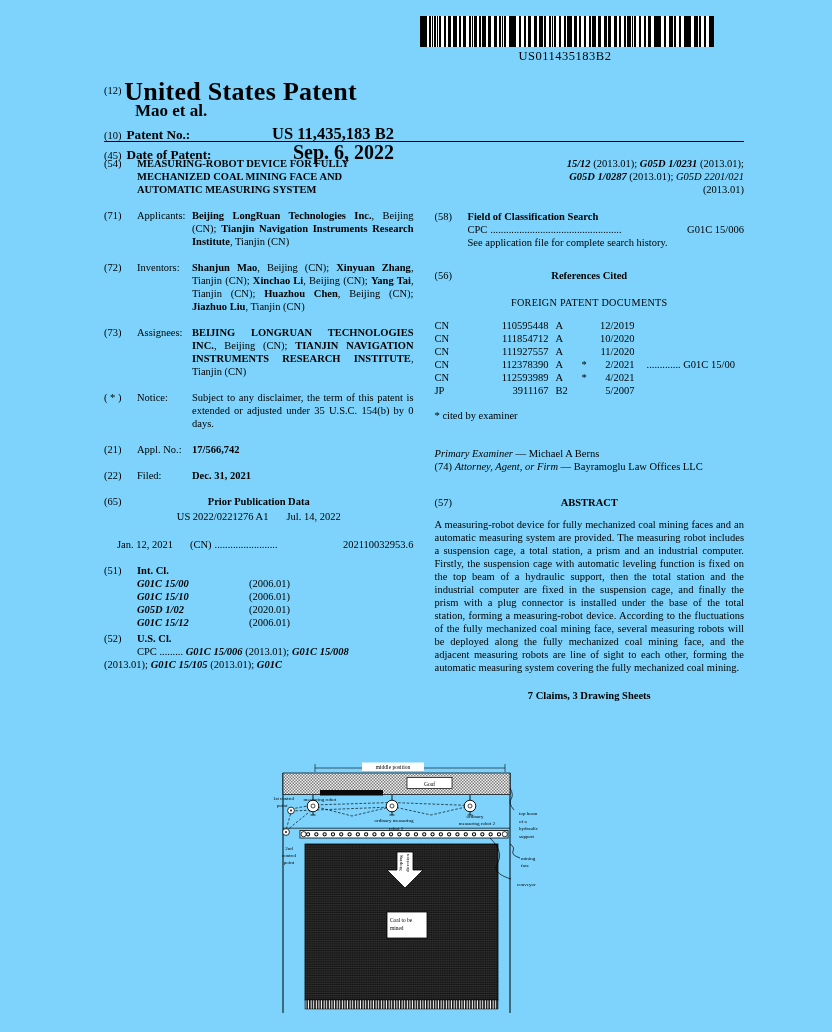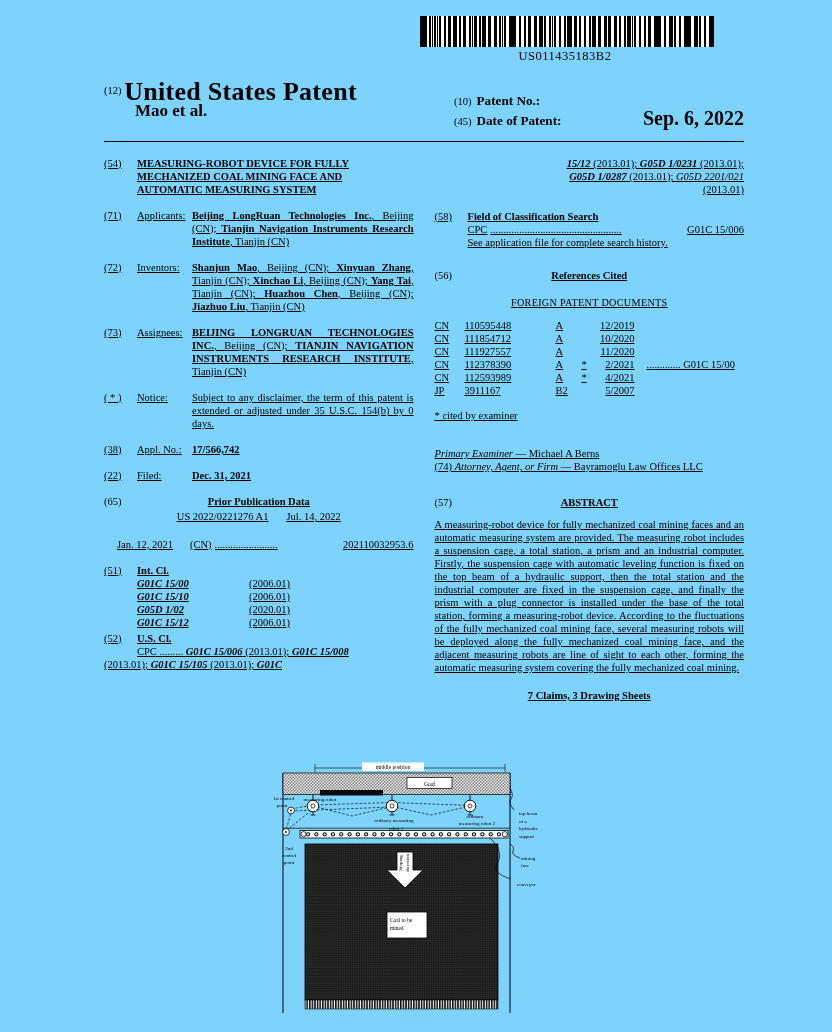--- a/index.html
+++ b/index.html
@@ -9,33 +9,33 @@
   
   .barcode{position:absolute;left:420px;top:16px;width:286px;height:31px;background-color:#fff;
     background-image:
       repeating-linear-gradient(90deg,#000 0 2px,transparent 2px 5px),
       repeating-linear-gradient(90deg,#000 0 1px,transparent 1px 8px),
       repeating-linear-gradient(90deg,#000 0 1px,transparent 1px 13px),
       repeating-linear-gradient(90deg,#000 0 3px,transparent 3px 29px);
     border-left:4px solid #000;border-right:4px solid #000;}
   .barcode-text{position:absolute;left:420px;top:50px;width:290px;text-align:center;font-size:12.5px;letter-spacing:.5px;}
   
-  .hdr{position:absolute;left:104px;top:84px;width:640px;display:flex;justify-content:space-between;}
+  .hdr{position:absolute;left:104px;top:84px;width:640px;display:flex;justify-content:space-between;flex-direction:column;}
   .num{font-size:10.5px;}
   .usp{font-size:26px;font-weight:700;letter-spacing:.3px;}
   .line12 .num{vertical-align:6px;}
   .party{font-size:17px;font-weight:700;margin-left:31px;margin-top:1px;}
   .hdr-right{width:290px;padding-top:8px;}
   .hr-row{display:flex;align-items:baseline;line-height:17px;}
   .hr-lbl{font-size:13.2px;font-weight:700;margin-left:5px;}
   .hr-val{flex:1;text-align:right;font-weight:700;font-size:16.5px;}
   .hr-val.date{font-size:20px;}
   .rule{position:absolute;left:104px;top:141px;width:640px;border-top:1.6px solid #000;}
   
-  .cols{position:absolute;left:104px;top:157px;width:640px;display:flex;gap:21px;text-decoration:underline;}
+  .cols{position:absolute;left:104px;top:157px;width:640px;display:flex;gap:21px;}
   .col{width:313px;}
   .sec{margin-bottom:13px;}
   .row{display:flex;}
   .tag{width:33px;flex:none;}
   .lbl{width:55px;flex:none;}
   .cnt{flex:1;}
   .just{text-align:justify;}
   .ttl{font-weight:700;}
   .chead{position:relative;margin-bottom:2px;}
   .chead .tag{position:absolute;left:0;top:0;}
@@ -43,21 +43,21 @@
   .cline{text-align:center;}
   .gap18{display:inline-block;width:18px;}
   .dotfill{flex:1;overflow:hidden;white-space:nowrap;margin:0 3px;}
   .icl-row{display:flex;}
   .icl-code{width:112px;flex:none;}
   .cpc2{text-align:left;}
   .cont{text-align:right;line-height:13px;margin-bottom:14px;}
   .fpd-sub{text-align:center;margin:14px 0 10px 0;font-size:10.2px;letter-spacing:.3px;}
   .ref-row{display:flex;line-height:13px;}
   .rc-cc{width:30px;flex:none;}
-  .rc-num{width:84px;flex:none;text-align:left;}
+  .rc-num{width:84px;flex:none;text-align:right;}
   .rc-kind{width:22px;flex:none;padding-left:7px;}
   .rc-star{width:13px;flex:none;text-align:center;}
   .rc-date{width:44px;flex:none;text-align:right;}
   .rc-extra{flex:1;padding-left:12px;white-space:nowrap;}
   .cited{margin-top:12px;}
   .exam{margin-top:25px;}
   .attorney{padding-right:24px;}
   .abs-head{margin-top:23px;margin-bottom:9px;}
   .claims{margin-top:15px;text-align:center;font-weight:700;}
   
@@ -77,20 +77,21 @@
       <div class="line12">
         <span class="num">(12)</span>
         <span class="usp">United States Patent</span>
       </div>
       <div class="party">Mao et al.</div>
     </div>
     <div class="hdr-right">
       <div class="hr-row">
         <span class="num">(10)</span>
         <span class="hr-lbl">Patent No.:</span>
+        <span class="hr-val">US 11,435,183 B2</span>
       </div>
       <div class="hr-row">
         <span class="num">(45)</span>
         <span class="hr-lbl">Date of Patent:</span>
         <span class="hr-val date">Sep. 6, 2022</span>
       </div>
     </div>
   </div>
 
   <div class="rule"></div>
@@ -121,21 +122,21 @@
         <div class="cnt just"><span class="b">BEIJING LONGRUAN TECHNOLOGIES INC.</span><span>, Beijing (CN); </span><span class="b">TIANJIN NAVIGATION INSTRUMENTS RESEARCH INSTITUTE</span><span>, Tianjin (CN)</span></div>
       </div>
 
       <div class="sec row">
         <span class="tag">( * )</span>
         <span class="lbl">Notice:</span>
         <div class="cnt just">Subject to any disclaimer, the term of this patent is extended or adjusted under 35 U.S.C. 154(b) by 0 days.</div>
       </div>
 
       <div class="sec row">
-        <span class="tag">(38)</span>
+        <span class="tag">(21)</span>
         <span class="lbl">Appl. No.:</span>
         <div class="cnt b">17/566,742</div>
       </div>
 
       <div class="sec row">
         <span class="tag">(22)</span>
         <span class="lbl">Filed:</span>
         <div class="cnt b">Dec. 31, 2021</div>
       </div>
 

